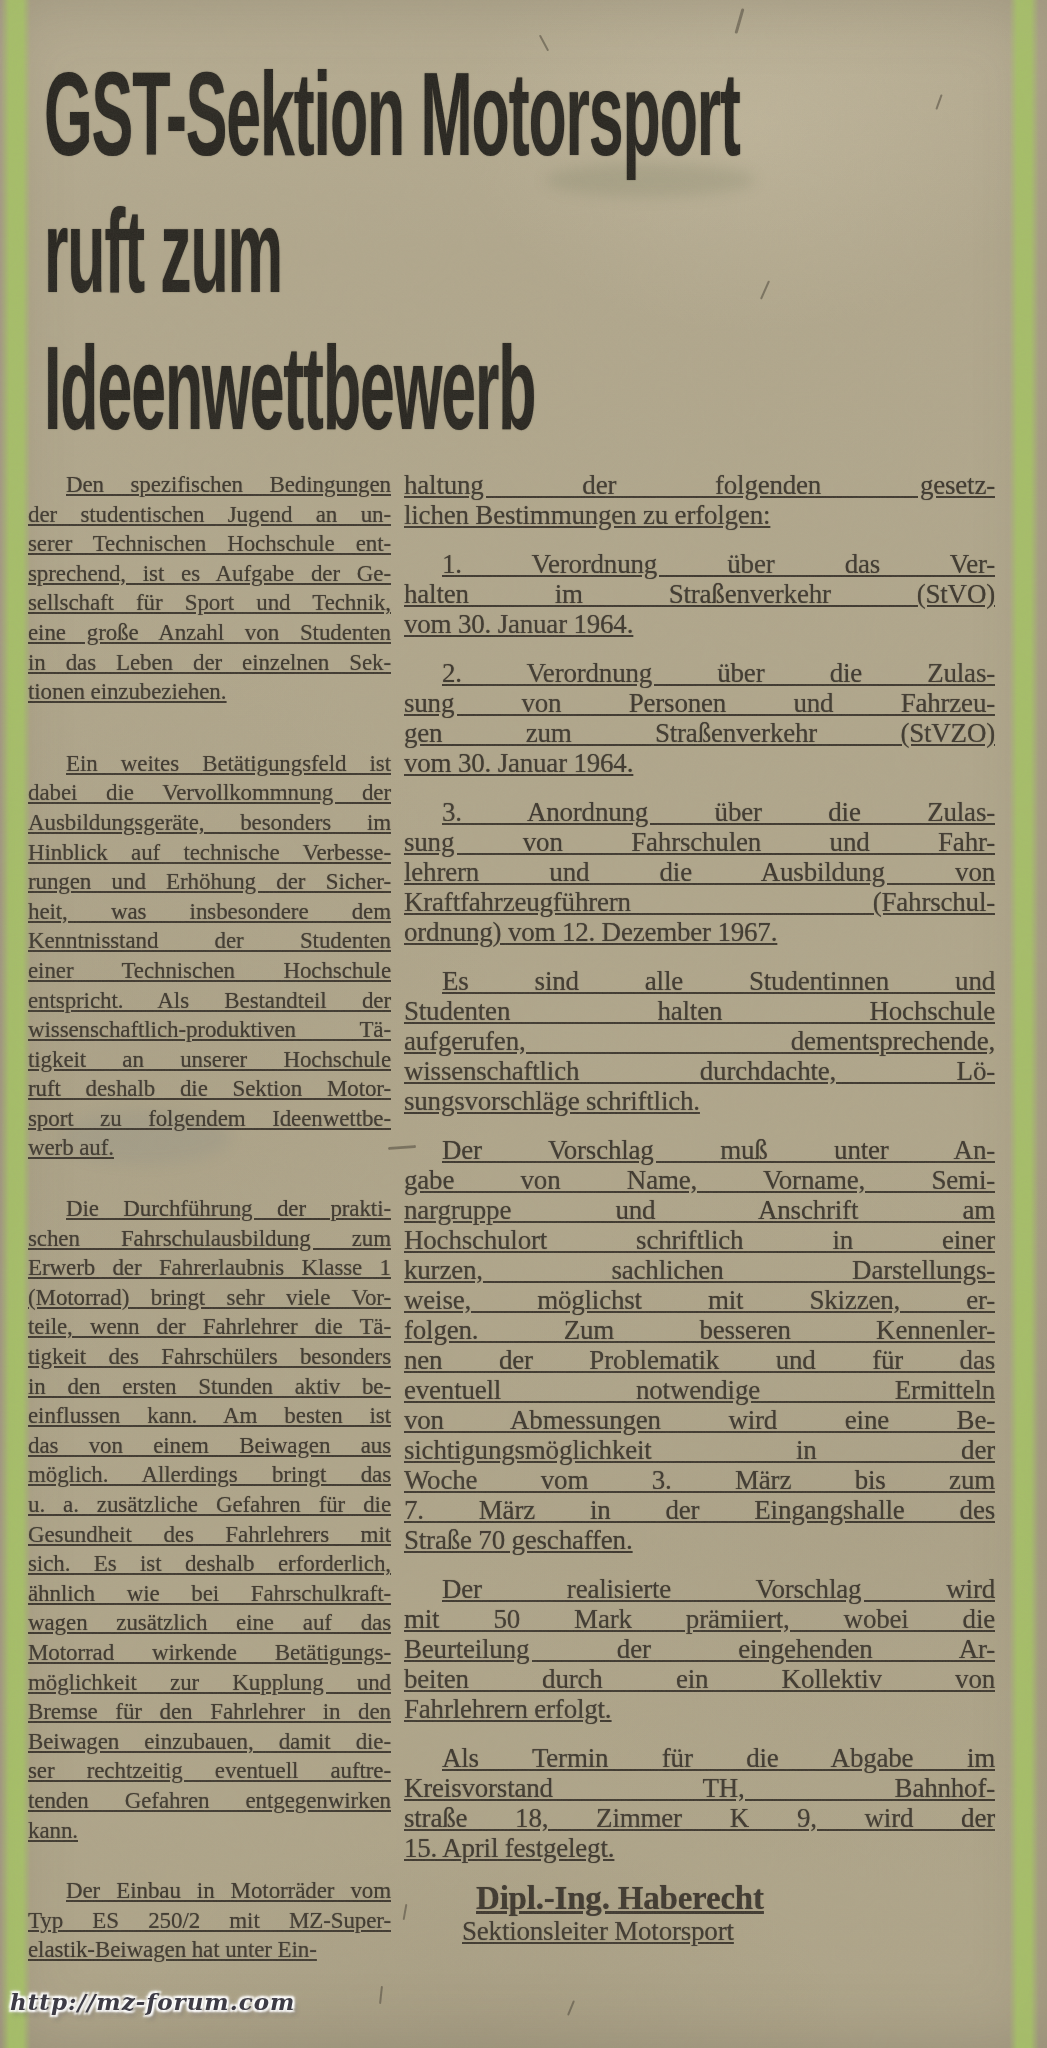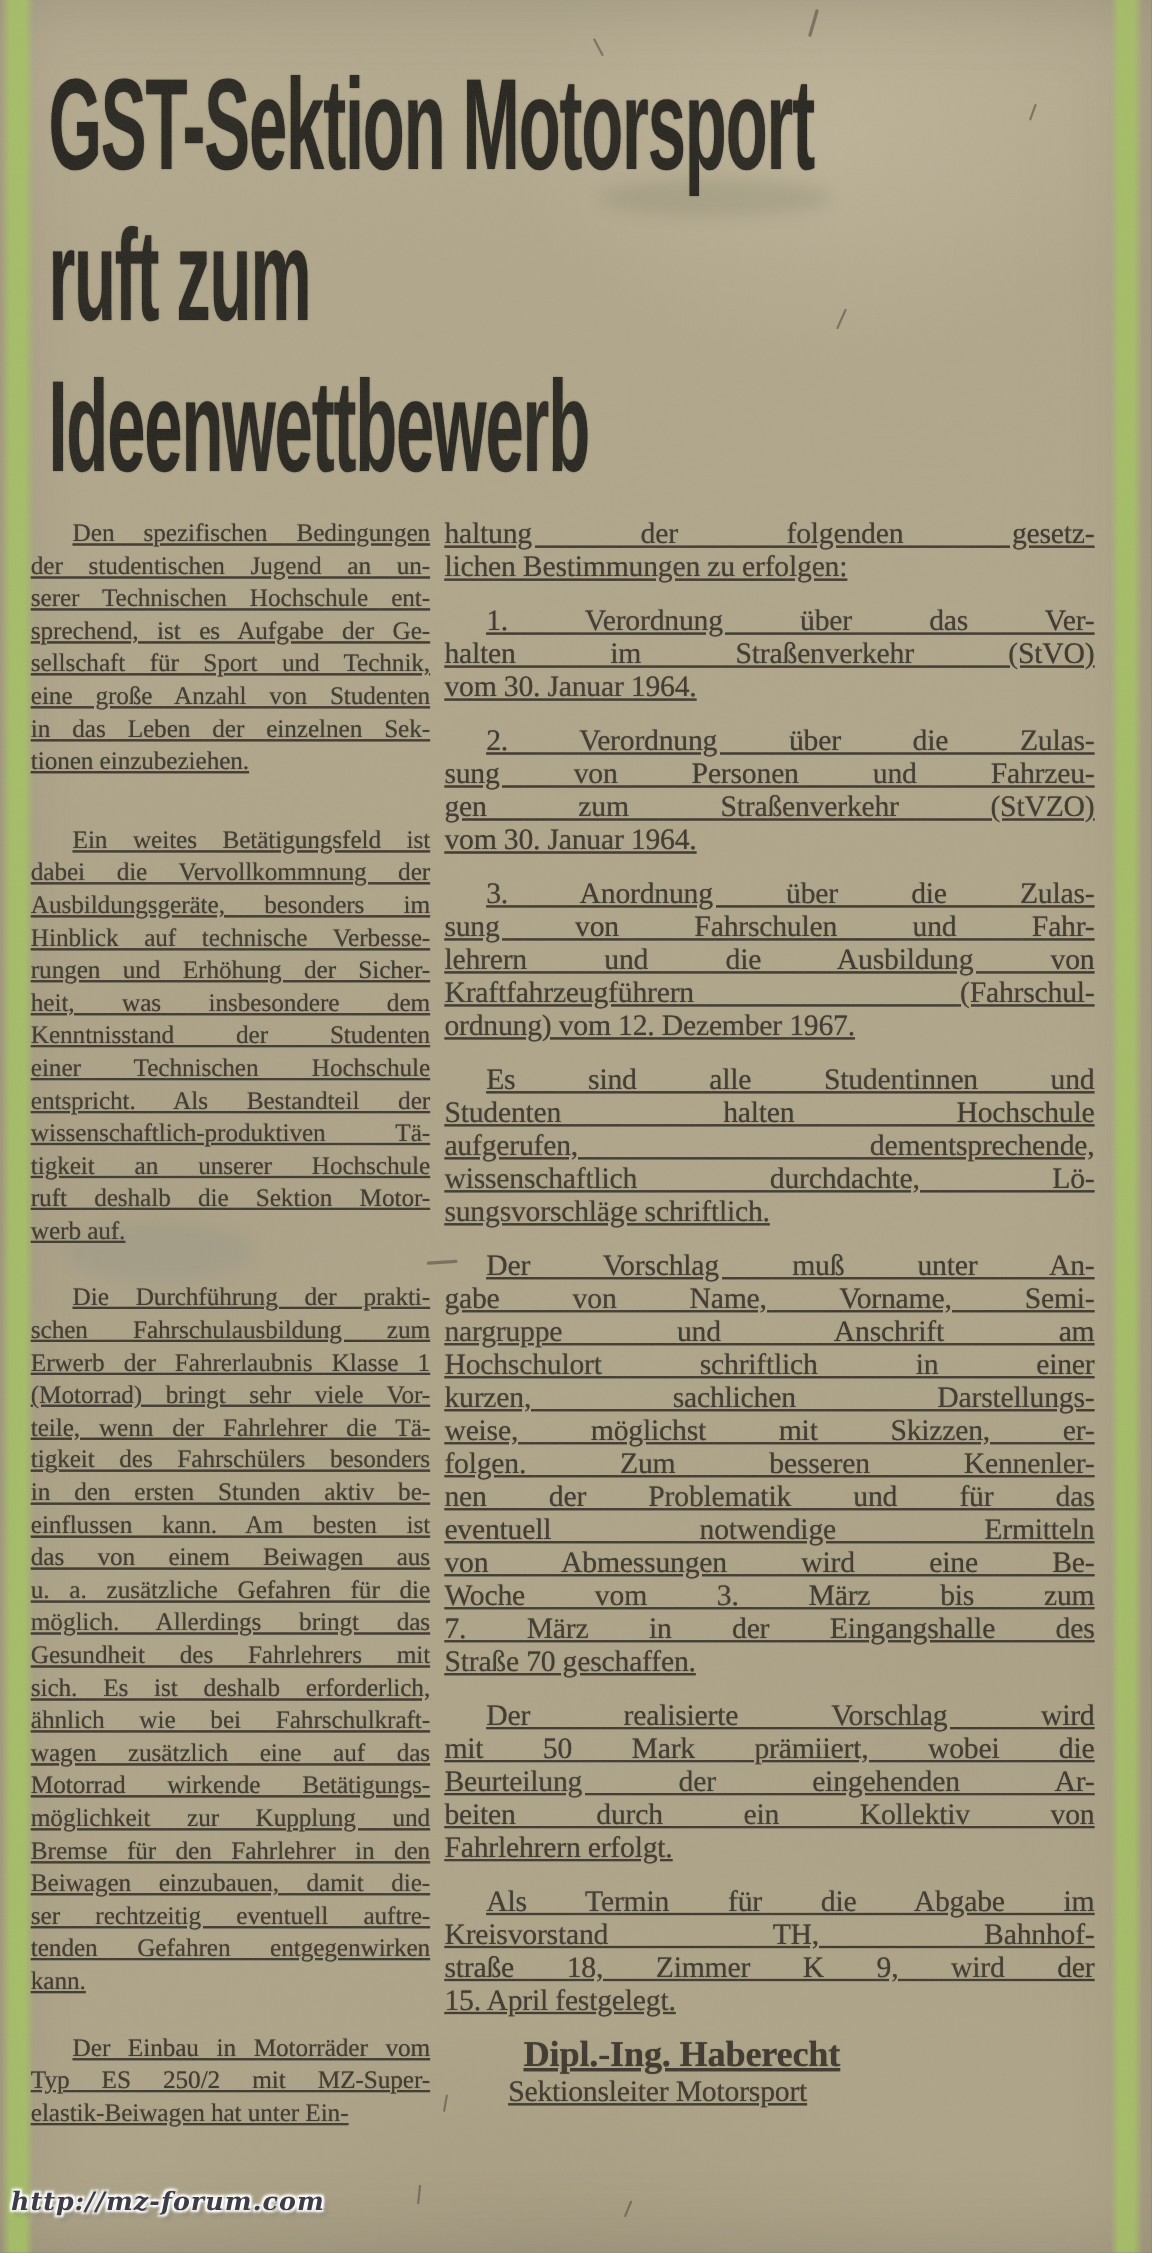--- a/index.html
+++ b/index.html
@@ -108,34 +108,35 @@
         <span class="tl">Ausbildungsgeräte, besonders im</span>
         <span class="tl">Hinblick auf technische Verbesse-</span>
         <span class="tl">rungen und Erhöhung der Sicher-</span>
         <span class="tl">heit, was insbesondere dem</span>
         <span class="tl">Kenntnisstand der Studenten</span>
         <span class="tl">einer Technischen Hochschule</span>
         <span class="tl">entspricht. Als Bestandteil der</span>
         <span class="tl">wissenschaftlich-produktiven Tä-</span>
         <span class="tl">tigkeit an unserer Hochschule</span>
         <span class="tl">ruft deshalb die Sektion Motor-</span>
+        <span class="tl">sport zu folgendem Ideenwettbe-</span>
         <span class="tl last">werb auf.</span>
       </p>
       <p class="para">
         <span class="tl first">Die Durchführung der prakti-</span>
         <span class="tl">schen Fahrschulausbildung zum</span>
         <span class="tl">Erwerb der Fahrerlaubnis Klasse 1</span>
         <span class="tl">(Motorrad) bringt sehr viele Vor-</span>
         <span class="tl">teile, wenn der Fahrlehrer die Tä-</span>
         <span class="tl">tigkeit des Fahrschülers besonders</span>
         <span class="tl">in den ersten Stunden aktiv be-</span>
         <span class="tl">einflussen kann. Am besten ist</span>
         <span class="tl">das von einem Beiwagen aus</span>
+        <span class="tl">möglich. Allerdings bringt das</span>
         <span class="tl">u. a. zusätzliche Gefahren für die</span>
-        <span class="tl">möglich. Allerdings bringt das</span>
         <span class="tl">Gesundheit des Fahrlehrers mit</span>
         <span class="tl">sich. Es ist deshalb erforderlich,</span>
         <span class="tl">ähnlich wie bei Fahrschulkraft-</span>
         <span class="tl">wagen zusätzlich eine auf das</span>
         <span class="tl">Motorrad wirkende Betätigungs-</span>
         <span class="tl">möglichkeit zur Kupplung und</span>
         <span class="tl">Bremse für den Fahrlehrer in den</span>
         <span class="tl">Beiwagen einzubauen, damit die-</span>
         <span class="tl">ser rechtzeitig eventuell auftre-</span>
         <span class="tl">tenden Gefahren entgegenwirken</span>
@@ -182,20 +183,21 @@
         <span class="tl first">Der Vorschlag muß unter An-</span>
         <span class="tl">gabe von Name, Vorname, Semi-</span>
         <span class="tl">nargruppe und Anschrift am</span>
         <span class="tl">Hochschulort schriftlich in einer</span>
         <span class="tl">kurzen, sachlichen Darstellungs-</span>
         <span class="tl">weise, möglichst mit Skizzen, er-</span>
         <span class="tl">folgen. Zum besseren Kennenler-</span>
         <span class="tl">nen der Problematik und für das</span>
         <span class="tl">eventuell notwendige Ermitteln</span>
         <span class="tl">von Abmessungen wird eine Be-</span>
+        <span class="tl">sichtigungsmöglichkeit in der</span>
         <span class="tl">Woche vom 3. März bis zum</span>
         <span class="tl">7. März in der Eingangshalle des</span>
         <span class="tl last">Straße 70 geschaffen.</span>
       </p>
       <p class="para">
         <span class="tl first">Der realisierte Vorschlag wird</span>
         <span class="tl">mit 50 Mark prämiiert, wobei die</span>
         <span class="tl">Beurteilung der eingehenden Ar-</span>
         <span class="tl">beiten durch ein Kollektiv von</span>
         <span class="tl last">Fahrlehrern erfolgt.</span>

